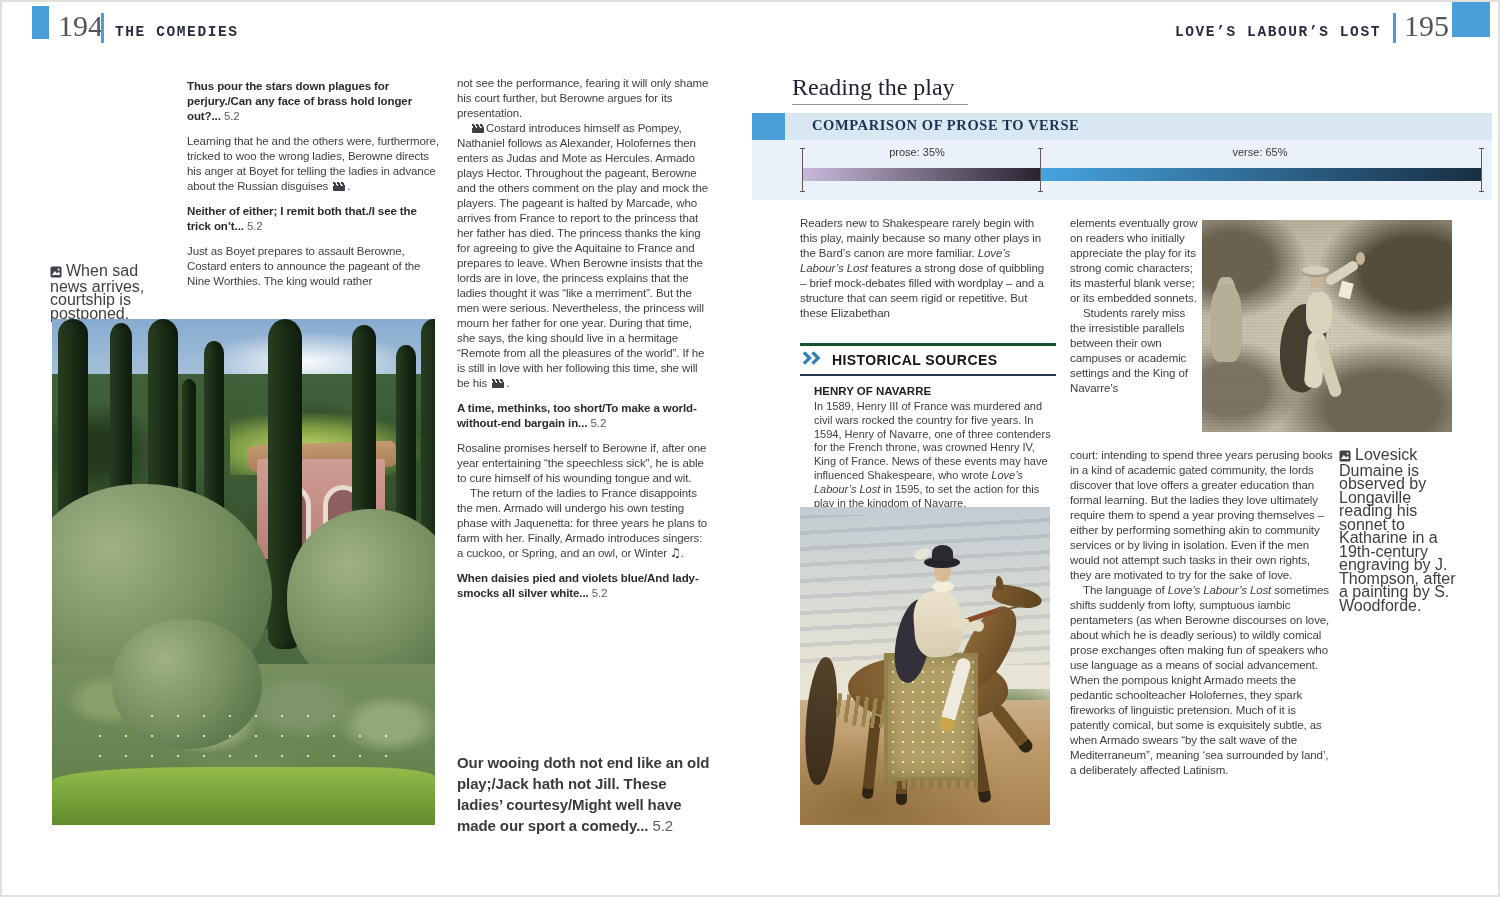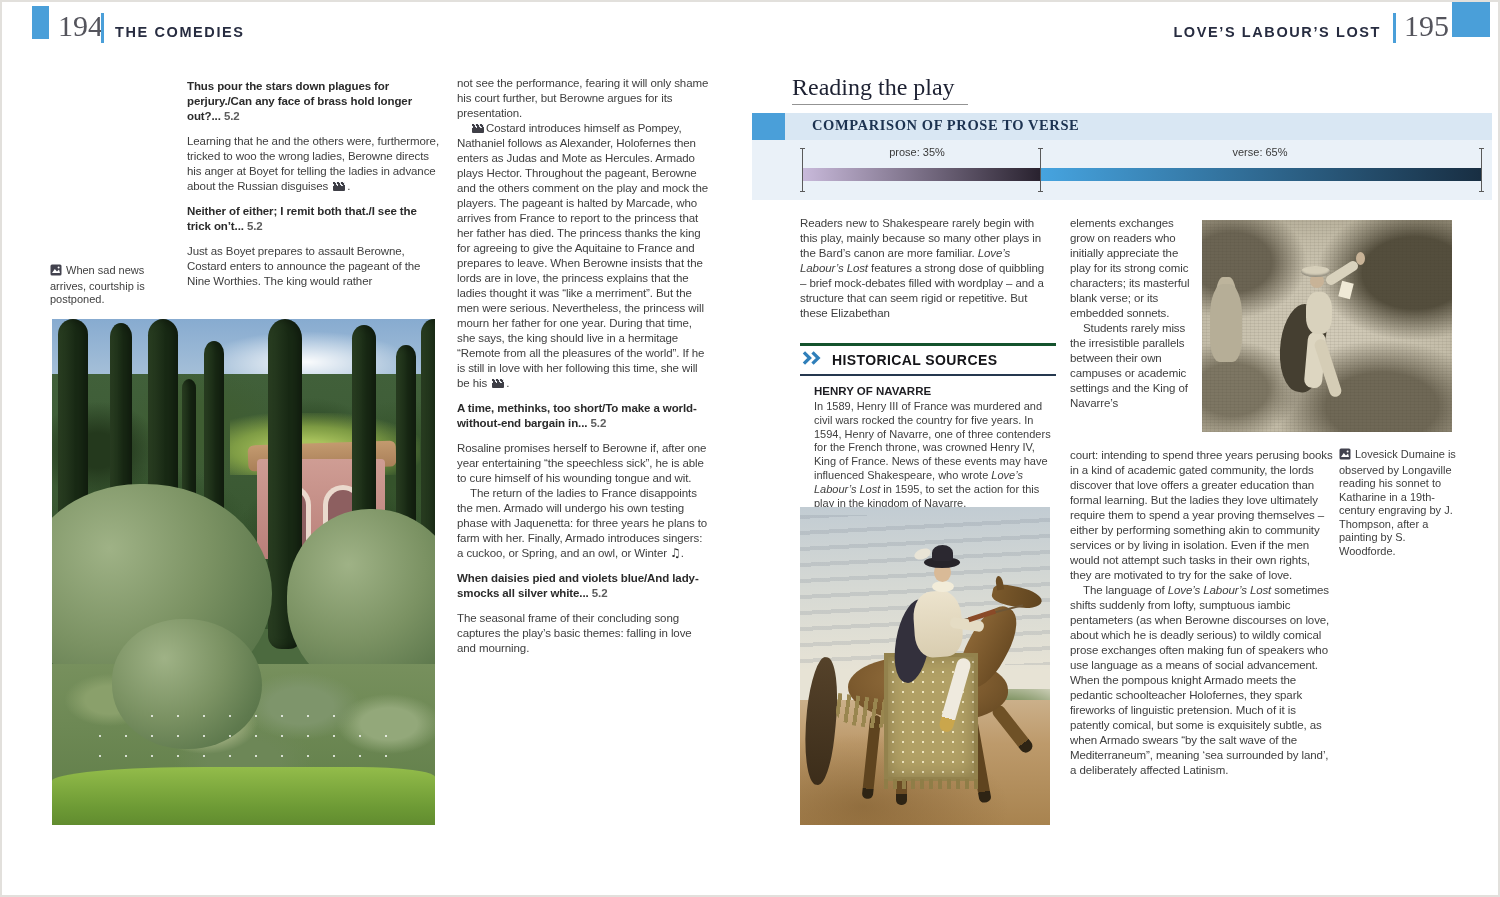--- a/index.html
+++ b/index.html
@@ -4,31 +4,31 @@
 <style>
   html,body{margin:0;padding:0;background:#fff;}
   .page{position:relative;width:1500px;height:897px;background:#fff;border:2px solid #e2e0dc;
         box-sizing:border-box;overflow:hidden;
         font-family:"Liberation Sans","DejaVu Sans",sans-serif;color:#3e3e3e;}
   .abs{position:absolute;}
 
   
   .tab{background:#4a9fd9;}
   .pnum{font-family:"Liberation Serif","DejaVu Serif",serif;font-size:30px;color:#54545c;}
-  .runhead{font-family:Liberation Sans, sans-serif;font-weight:bold;font-size:14.5px;
+  .runhead{font-family:Liberation Mono, monospace;font-weight:bold;font-size:14.5px;
            letter-spacing:1.6px;color:#272c40;}
   .vrule{width:3px;background:#4a9fd9;}
 
   
   .body-col{font-size:11.5px;line-height:15px;letter-spacing:-0.1px;color:#3e3e3e;}
   .body-col p{margin:0 0 10px 0;}
   p.q{font-weight:bold;color:#2b2b2b;margin:3px 0 10px 0;}
-  .ref{font-weight:bold;color:#5d5d5d;}
+  .ref{font-weight:normal;color:#5d5d5d;}
   .ind{text-indent:13px;}
-  .caption{font-size:11px;line-height:13.5px;color:#3e3e3e;}
+  .caption{font-size:16px;line-height:13.5px;color:#3e3e3e;}
   .bigq{font-size:15px;line-height:21px;font-weight:bold;color:#3a3a3a;letter-spacing:-0.1px;}
   i.wtitle{font-style:italic;}
 
   
   .film-icon{position:relative;display:inline-block;width:12px;height:9px;background:#3e3e46;
              border-radius:1px;vertical-align:-1px;margin:0 2px;}
   .film-icon::before{content:"";position:absolute;left:0;top:0;right:0;height:4px;
              background:repeating-linear-gradient(60deg,#eceef2 0 1.5px,#3e3e46 1.5px 3.5px);}
   .music-icon{color:#2e2e2e;font-size:12px;font-family:"DejaVu Sans",sans-serif;}
   .cap-icon{display:inline-block;vertical-align:-2px;margin-right:4px;}
@@ -253,23 +253,25 @@
     <div class="g-lawn"></div>
   </div>
 
   <div class="abs body-col" style="left:455px;top:74px;width:252px;">
     <p style="margin-bottom:0;"><span>not see the performance, fearing it will only shame his court further, but Berowne argues for its presentation.</span></p>
     <p class="ind"><span class="film-icon"></span><span>Costard introduces himself as Pompey, Nathaniel follows as Alexander, Holofernes then enters as Judas and Mote as Hercules. Armado plays Hector. Throughout the pageant, Berowne and the others comment on the play and mock the players. The pageant is halted by Marcade, who arrives from France to report to the princess that her father has died. The princess thanks the king for agreeing to give the Aquitaine to France and prepares to leave. When Berowne insists that the lords are in love, the princess explains that the ladies thought it was “like a merriment”. But the men were serious. Nevertheless, the princess will mourn her father for one year. During that time, she says, the king should live in a hermitage “Remote from all the pleasures of the world”. If he is still in love with her following this time, she will be his </span><span class="film-icon"></span><span>.</span></p>
     <p class="q"><span>A time, methinks, too short/To make a world-without-end bargain in... </span><span class="ref">5.2</span></p>
     <p style="margin-bottom:0;"><span>Rosaline promises herself to Berowne if, after one year entertaining “the speechless sick”, he is able to cure himself of his wounding tongue and wit.</span></p>
     <p class="ind"><span>The return of the ladies to France disappoints the men. Armado will undergo his own testing phase with Jaquenetta: for three years he plans to farm with her. Finally, Armado introduces singers: a cuckoo, or Spring, and an owl, or Winter </span><span class="music-icon">♫</span><span>.</span></p>
     <p class="q"><span>When daisies pied and violets blue/And lady-smocks all silver white... </span><span class="ref">5.2</span></p>
-    <p><span>The seasonal frame of their concluding song captures the play’s basic themes: falling in love and mourning.</span></p>
-  </div>
-
+  </div>
+
+  <div class="abs bigq" style="left:455px;top:750px;width:258px;">
+    <span>Our wooing doth not end like an old play;/Jack hath not Jill. These ladies’ courtesy/Might well have made our sport a comedy... </span><span class="ref">5.2</span>
+  </div>
 
   <div class="abs rtitle" style="left:790px;top:72px;">Reading the play</div>
   <div class="abs rtitle-rule" style="left:790px;top:102px;width:176px;"></div>
 
   <div class="abs band" style="left:750px;top:111px;width:740px;height:27px;"></div>
   <div class="abs tab" style="left:750px;top:111px;width:33px;height:27px;"></div>
   <div class="abs band-title" style="left:810px;top:115px;">COMPARISON OF PROSE TO VERSE</div>
 
   <div class="abs chart-area" style="left:750px;top:138px;width:740px;height:60px;">
     <div class="bar-wrap">
@@ -329,21 +331,21 @@
     <div class="r-arm"></div>
     <div class="r-baton"></div>
     <div class="r-ruff"></div>
     <div class="r-head"></div>
     <div class="r-hatbrim"></div>
     <div class="r-hatcrown"></div>
     <div class="r-plume"></div>
   </div>
 
   <div class="abs body-col" style="left:1068px;top:214px;width:130px;">
-    <p style="margin-bottom:0;"><span>elements exchanges grow on readers who initially appreciate the play for its strong comic characters; its masterful blank verse; or its embedded sonnets.</span></p>
+    <p style="margin-bottom:0;"><span>elements eventually grow on readers who initially appreciate the play for its strong comic characters; its masterful blank verse; or its embedded sonnets.</span></p>
     <p class="ind"><span>Students rarely miss the irresistible parallels between their own campuses or academic settings and the King of Navarre’s</span></p>
   </div>
 
   <div class="abs engraving">
     <div class="e-grain"></div>
     <div class="e-fig2"></div>
     <div class="e-cape"></div>
     <div class="e-leg1"></div>
     <div class="e-leg2"></div>
     <div class="e-torso"></div>

